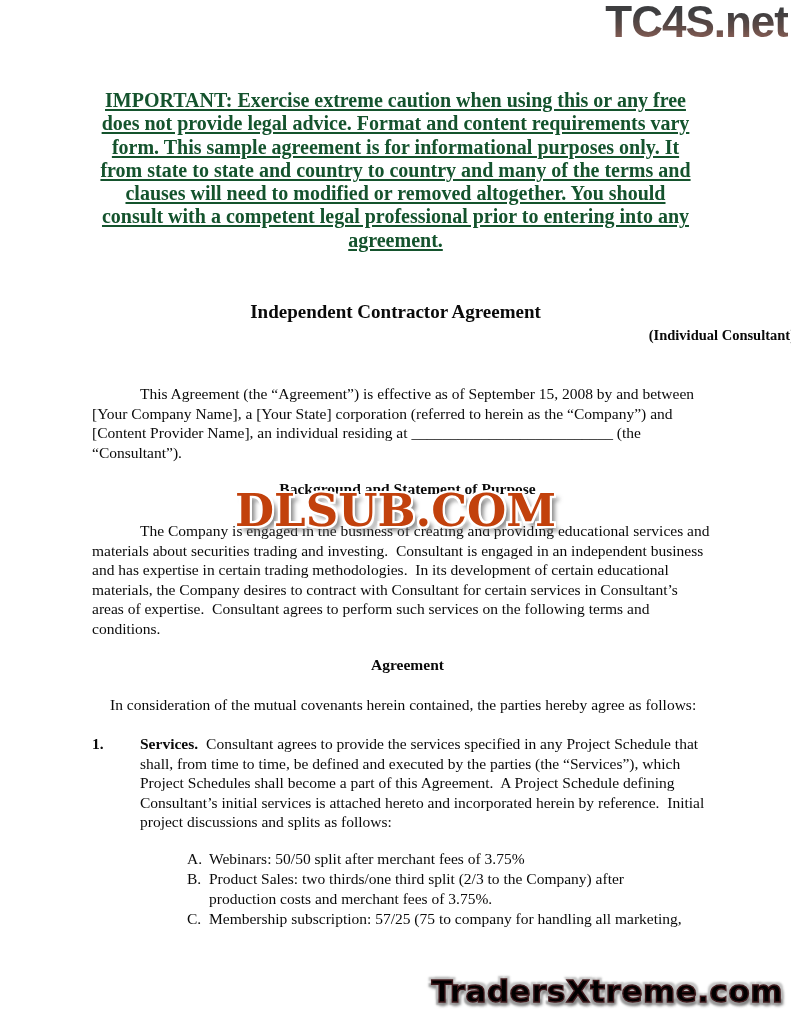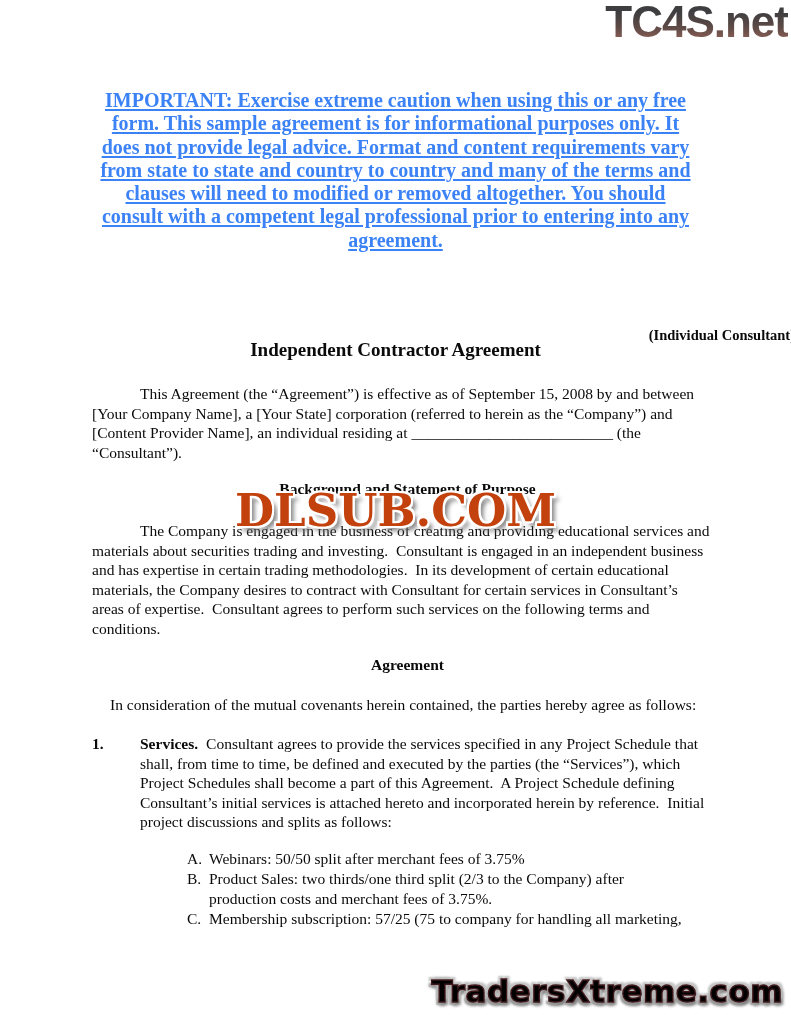--- a/index.html
+++ b/index.html
@@ -20,27 +20,27 @@
     .tc4s {
       background:linear-gradient(#3e3e40 30%, #5d4a46 60%, #936359 90%);
       -webkit-background-clip:text; background-clip:text; color:transparent;
     }
   }
 
   
   .warning {
     position:absolute; top:89px; left:50%; transform:translateX(-50%);
     width:720px; text-align:center; font-weight:bold;
-    font-size:20px; line-height:23.3px; color:#3b82f6;
+    font-size:20px; line-height:23.3px; color:#14532d;
   }
   .warning-line { text-decoration:underline; text-underline-offset:2px; }
 
   
   .doc-title { position:absolute; top:301px; left:0; width:100%; text-align:center;
-    font-weight:bold; font-size:19px;margin-top:38px; }
+    font-weight:bold; font-size:19px; }
   .doc-subtitle { position:absolute; top:327px; left:4px; width:100%; text-align:right;
     font-weight:bold; font-size:14.5px; }
   .center-heading { position:absolute; left:12px; width:100%; text-align:center;
     font-weight:bold; font-size:15.5px; }
   .bg-heading { top:480px; z-index:1; }
   .agr-heading { top:656px; }
 
   
   .body-para {
     position:absolute; left:92px; width:618px;
@@ -89,22 +89,22 @@
 </style>
 </head>
 <body>
 
 <div class="page">
 
   <div class="tc4s">TC4S.net</div>
 
   <div class="warning">
     <div class="warning-line">IMPORTANT: Exercise extreme caution when using this or any free</div>
+    <div class="warning-line">does not provide legal advice. Format and content requirements vary</div>
     <div class="warning-line">form. This sample agreement is for informational purposes only. It</div>
-    <div class="warning-line">does not provide legal advice. Format and content requirements vary</div>
     <div class="warning-line">from state to state and country to country and many of the terms and</div>
     <div class="warning-line">clauses will need to modified or removed altogether. You should</div>
     <div class="warning-line">consult with a competent legal professional prior to entering into any</div>
     <div class="warning-line">agreement.</div>
   </div>
 
   <div class="doc-title">Independent Contractor Agreement</div>
   <div class="doc-subtitle">(Individual Consultant)</div>
 
   <p class="body-para intro-para">This Agreement (the “Agreement”) is effective as of September 15, 2008 by and between [Your Company Name], a [Your State] corporation (referred to herein as the “Company”) and [Content Provider Name], an individual residing at __________________________ (the “Consultant”).</p>

